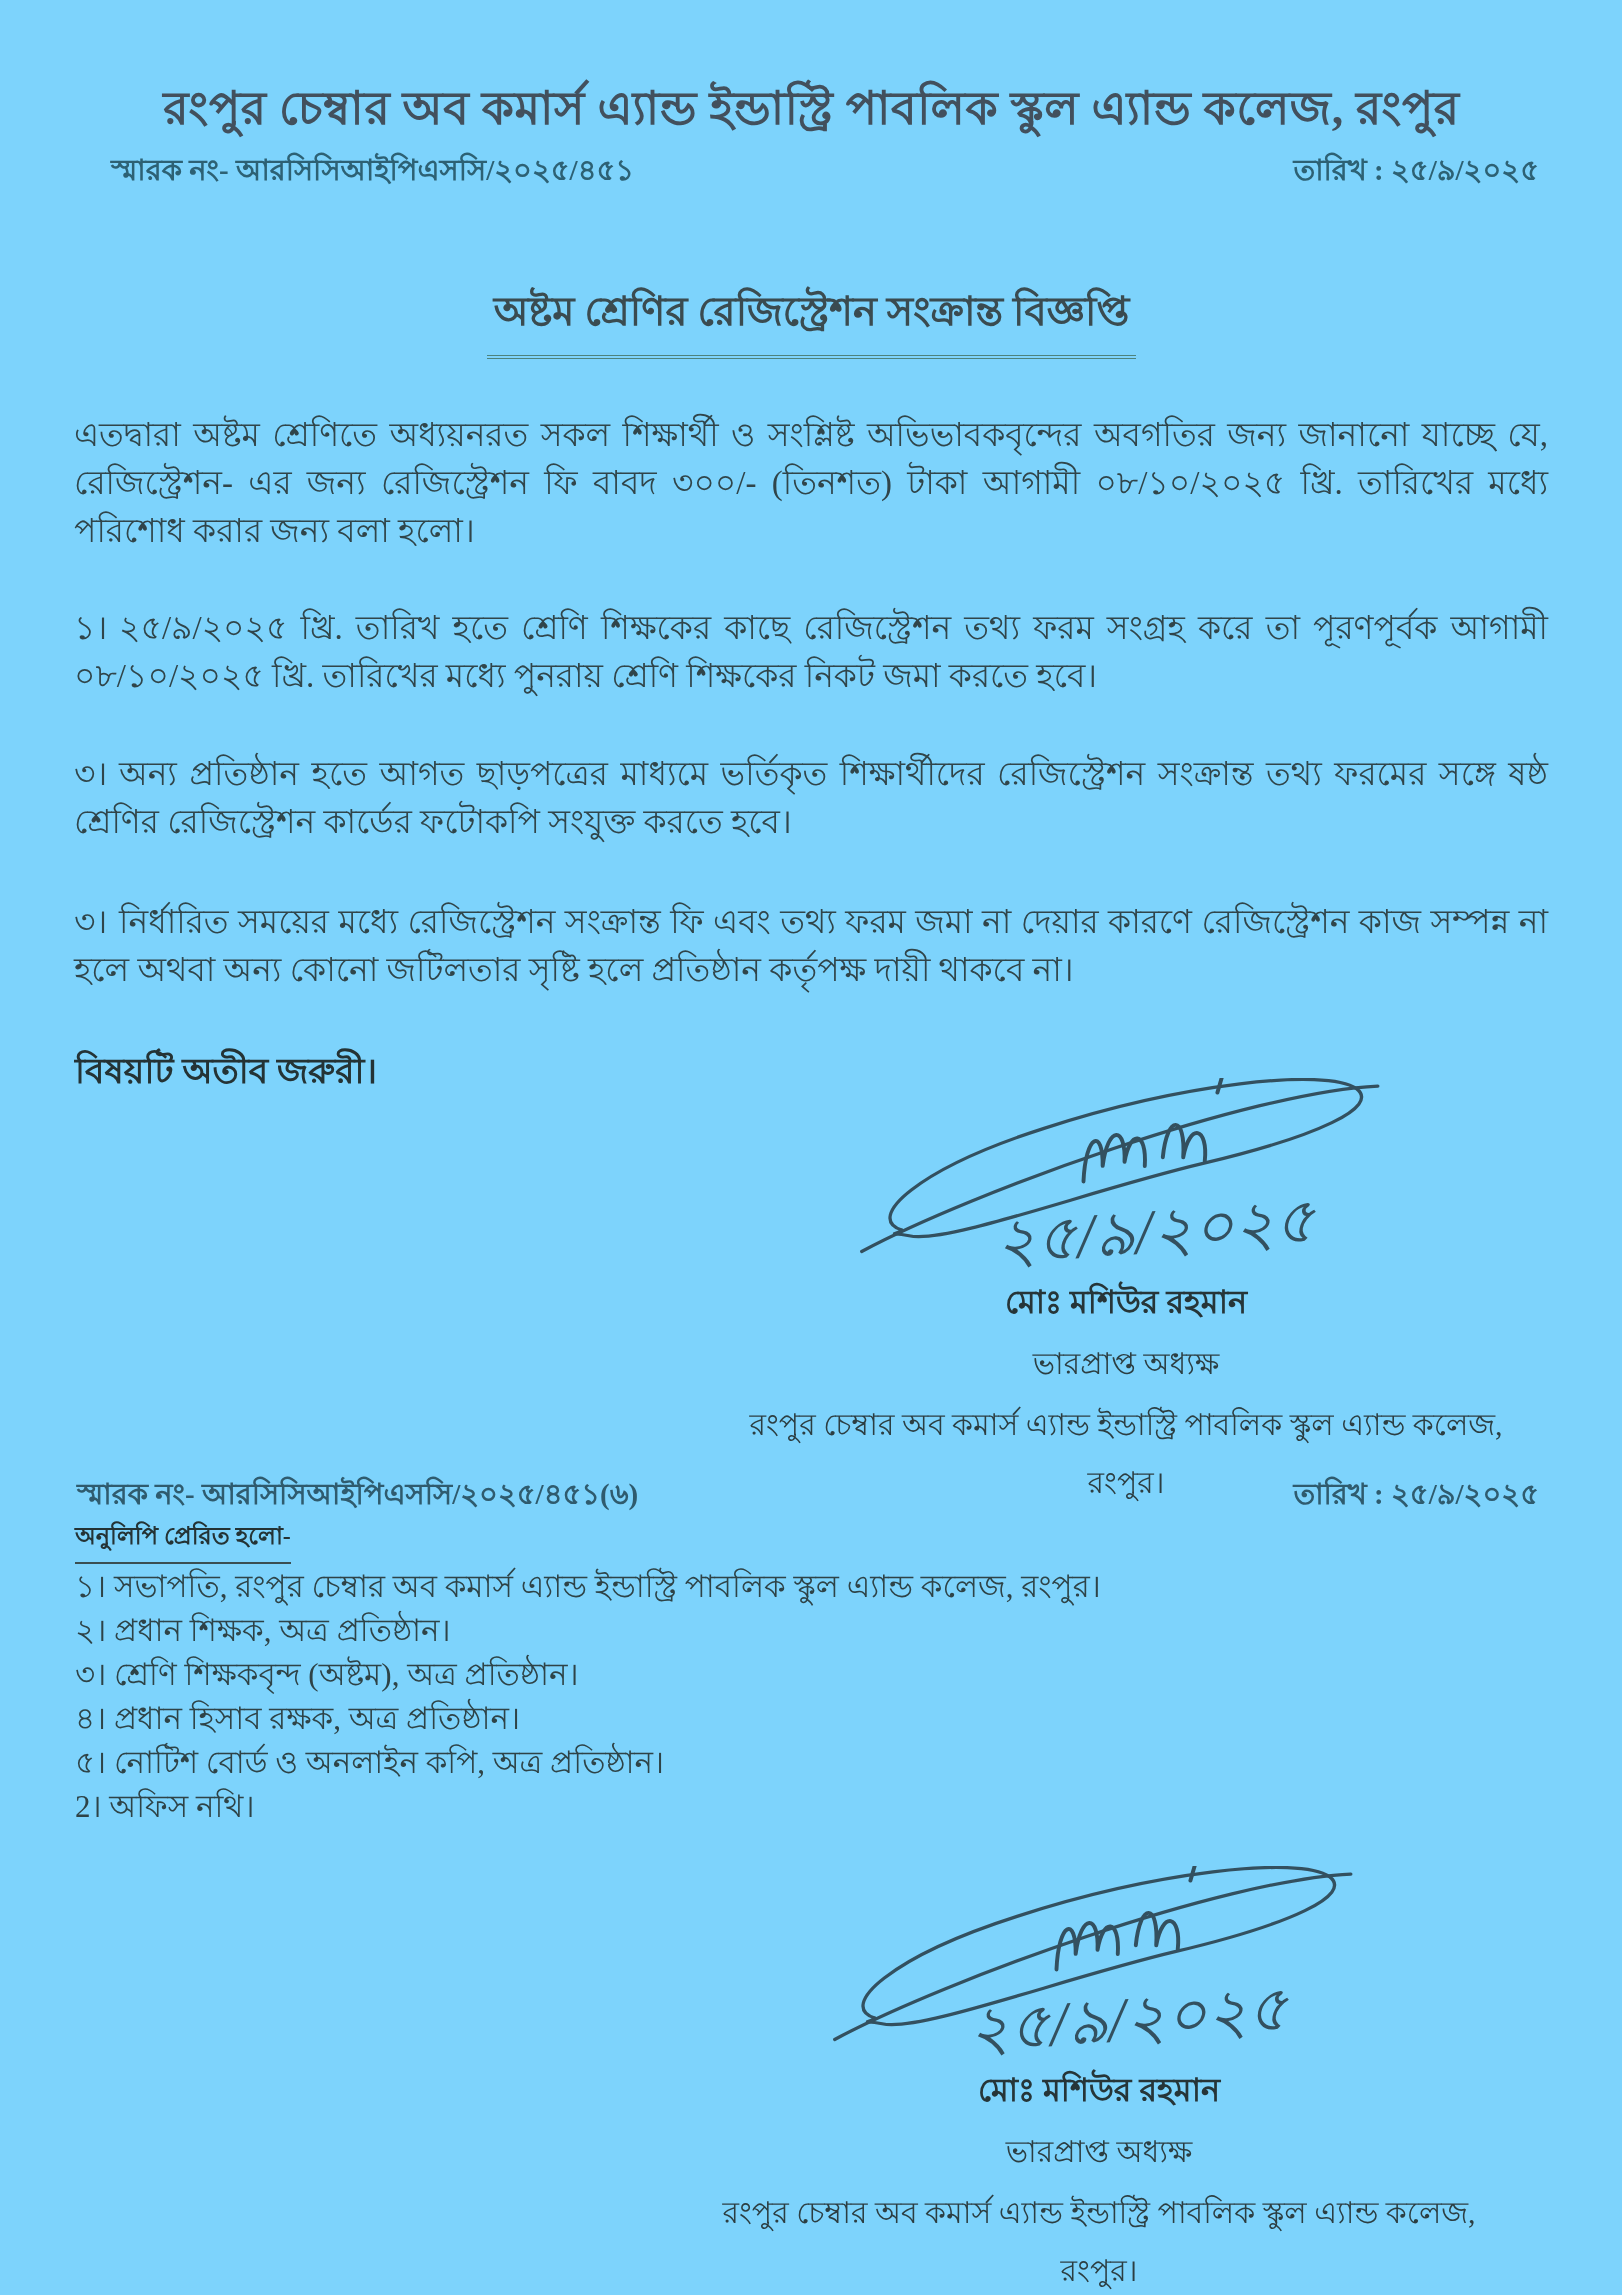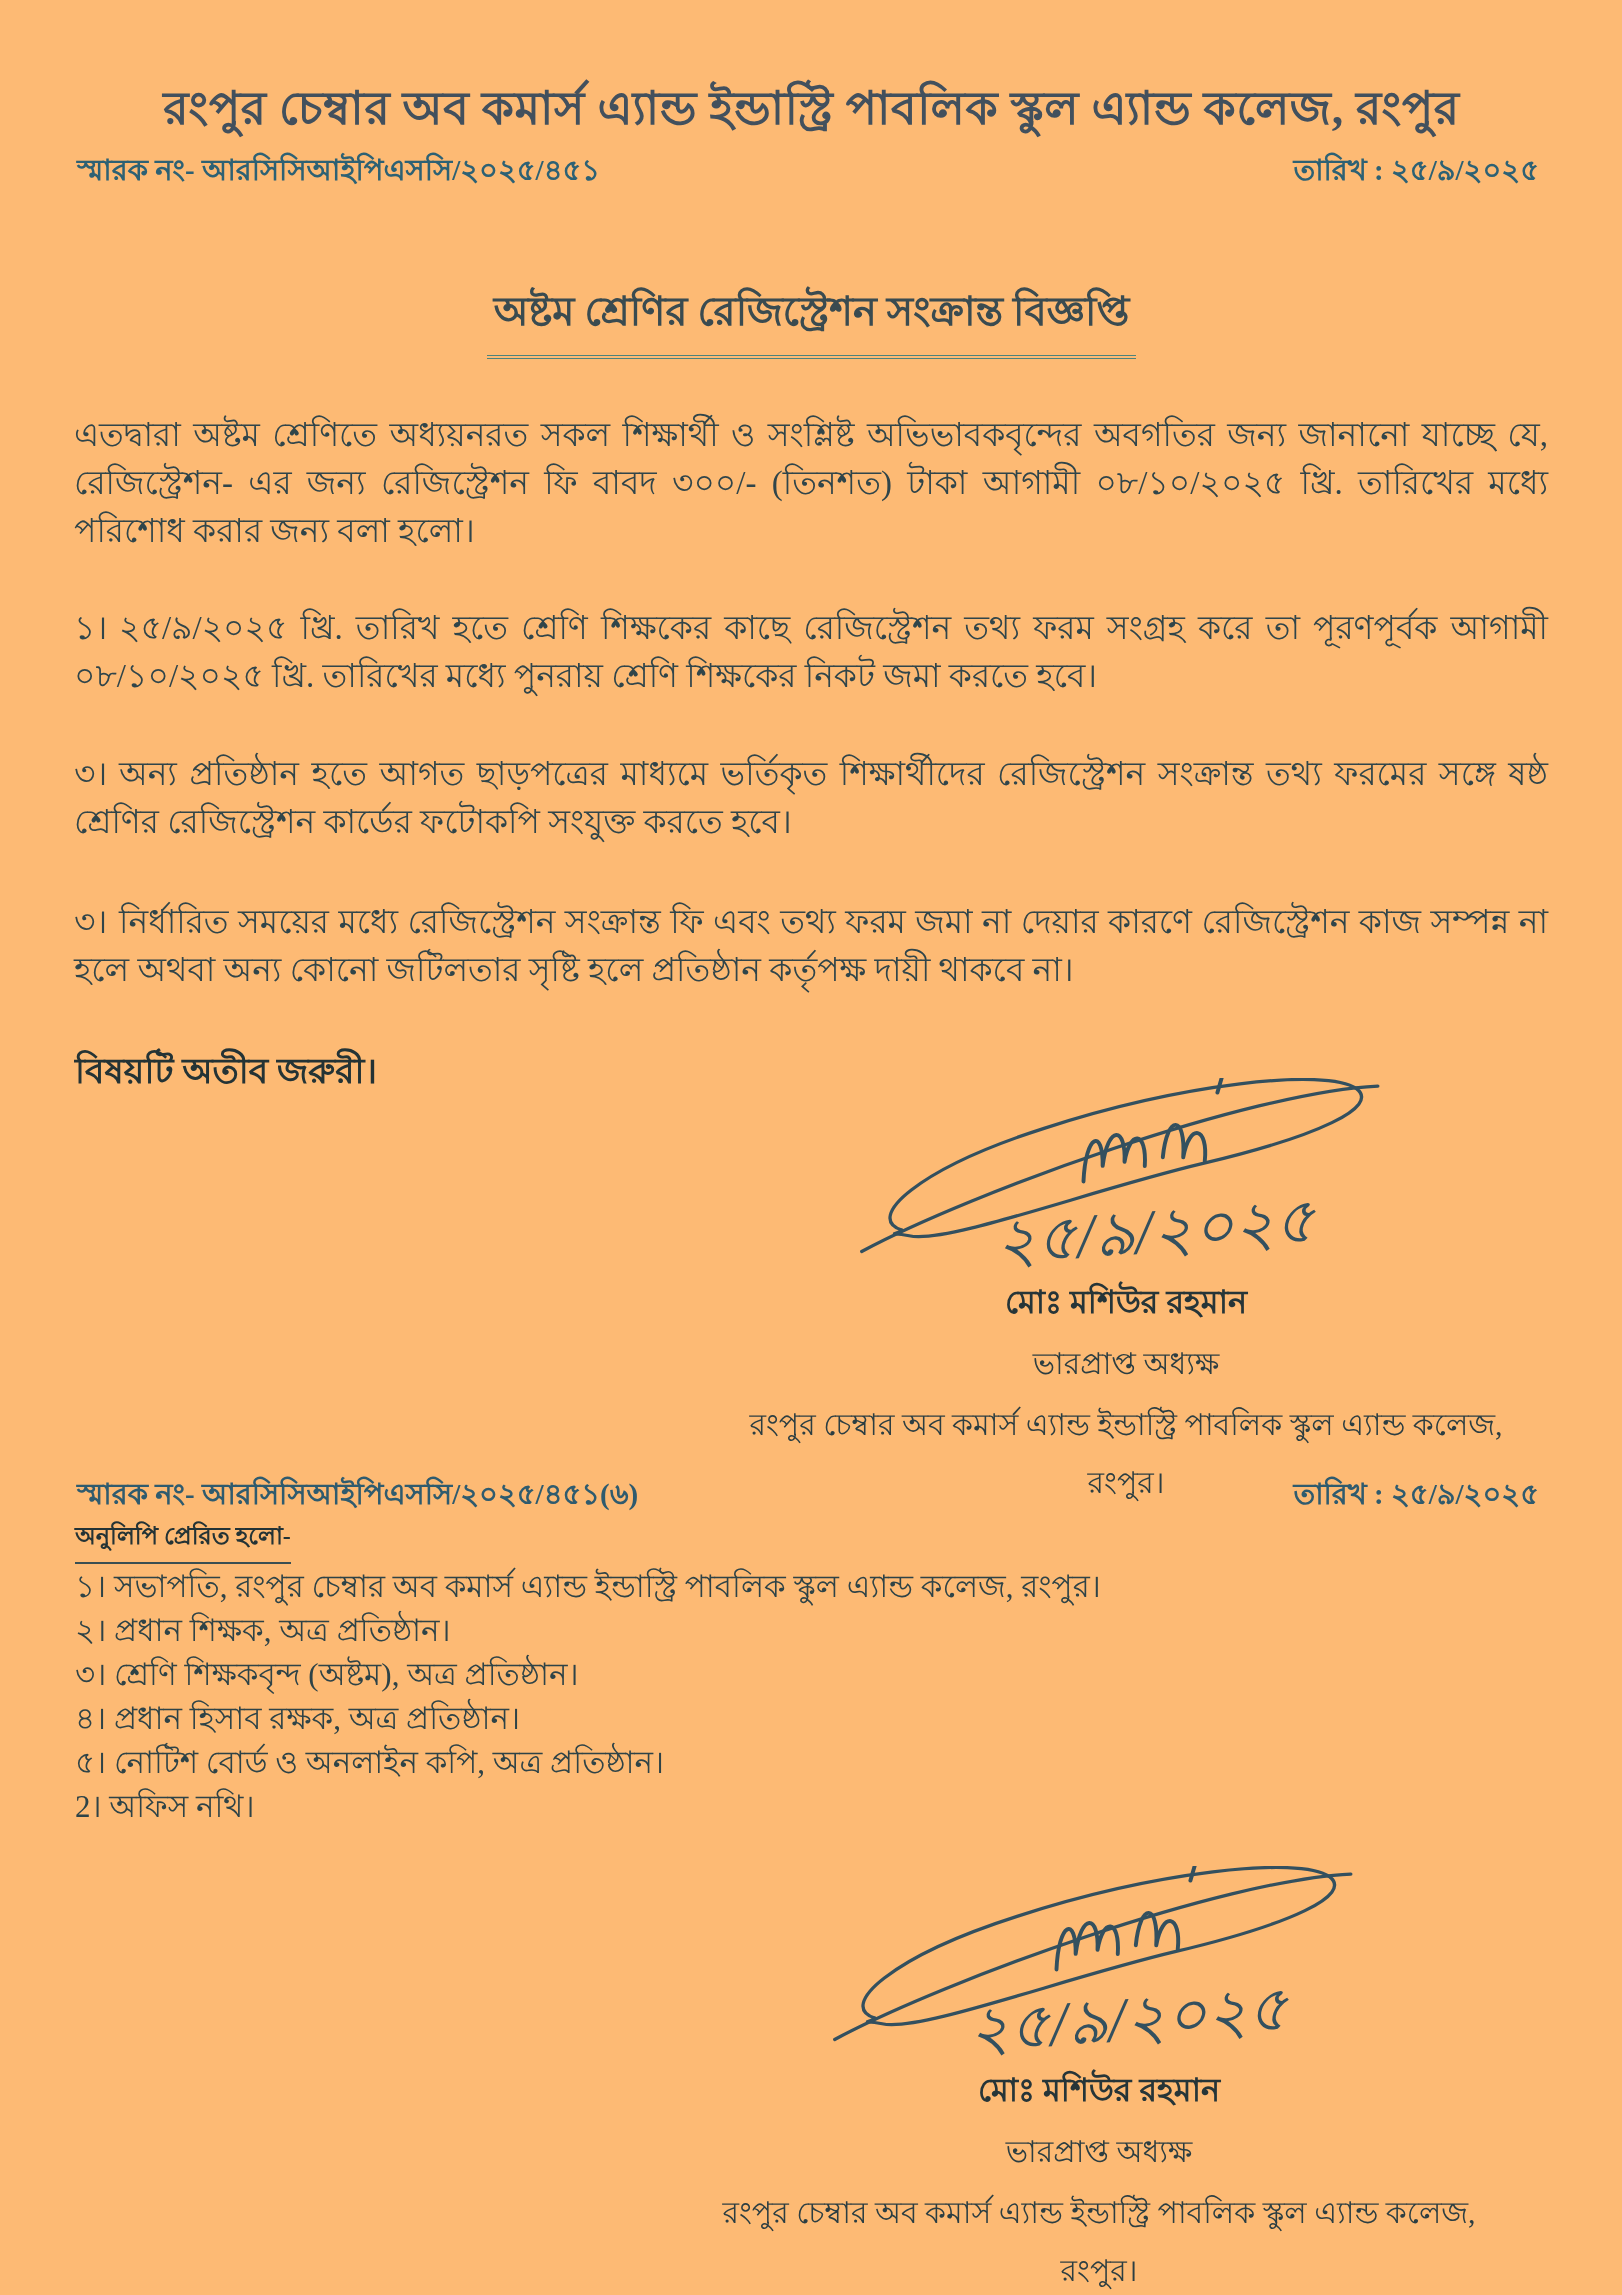--- a/index.html
+++ b/index.html
@@ -3,33 +3,33 @@
 <meta charset="utf-8">
 <style>
   html,body{margin:0;padding:0;background:#ffffff;}
   body{
     width:1623px;height:2295px;
     font-family:"Liberation Serif","DejaVu Serif",serif;
     color:#31474b;
   }
   .page{
     position:relative;width:1623px;height:2295px;
-    background:#fdba74;overflow:hidden;
+    background:#7dd3fc;overflow:hidden;
   }
   .title{
     position:absolute;top:73px;left:26px;right:26px;
     text-align:center;font-size:46px;font-weight:bold;
     color:#42505d;letter-spacing:0.7px;
   }
   .memo-row{
     position:absolute;left:77px;right:84px;
     display:flex;justify-content:space-between;align-items:baseline;
     font-size:29px;font-weight:bold;color:#2d6174;
   }
-  .memo-row-1{top:147px;}
+  .memo-row-1{top:147px;margin-left:34px;}
   .memo-row-2{top:1471px;color:#2f5b6e;gap:27px;}
   .subject-wrap{
     position:absolute;top:280px;left:0;width:100%;text-align:center;
   }
   .subject{
     display:inline-block;font-size:40px;font-weight:bold;color:#3a4b50;
     padding:0 6.5px 7.9px 6.5px;border-bottom:4.6px double #4d837c;
   }
   .para{
     position:absolute;left:74px;width:1474px;

